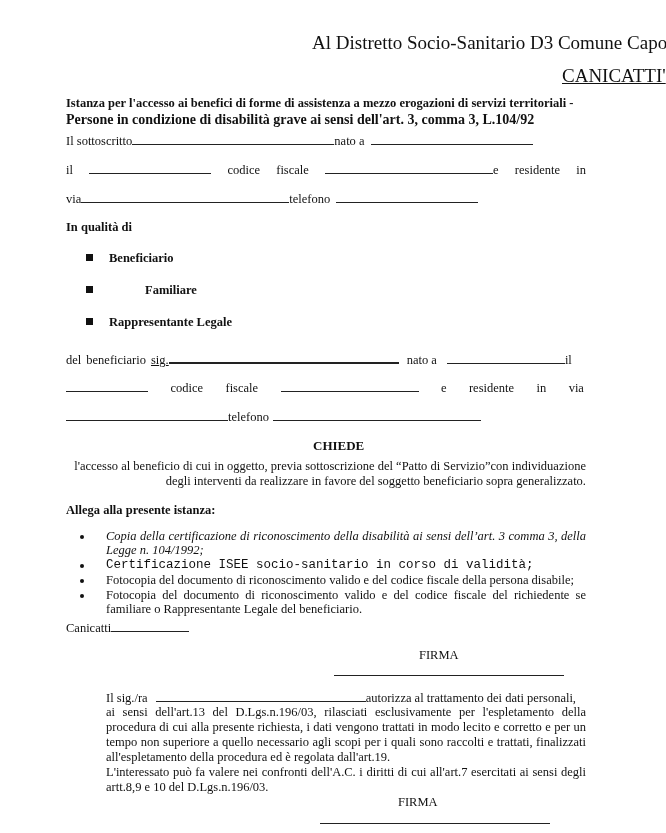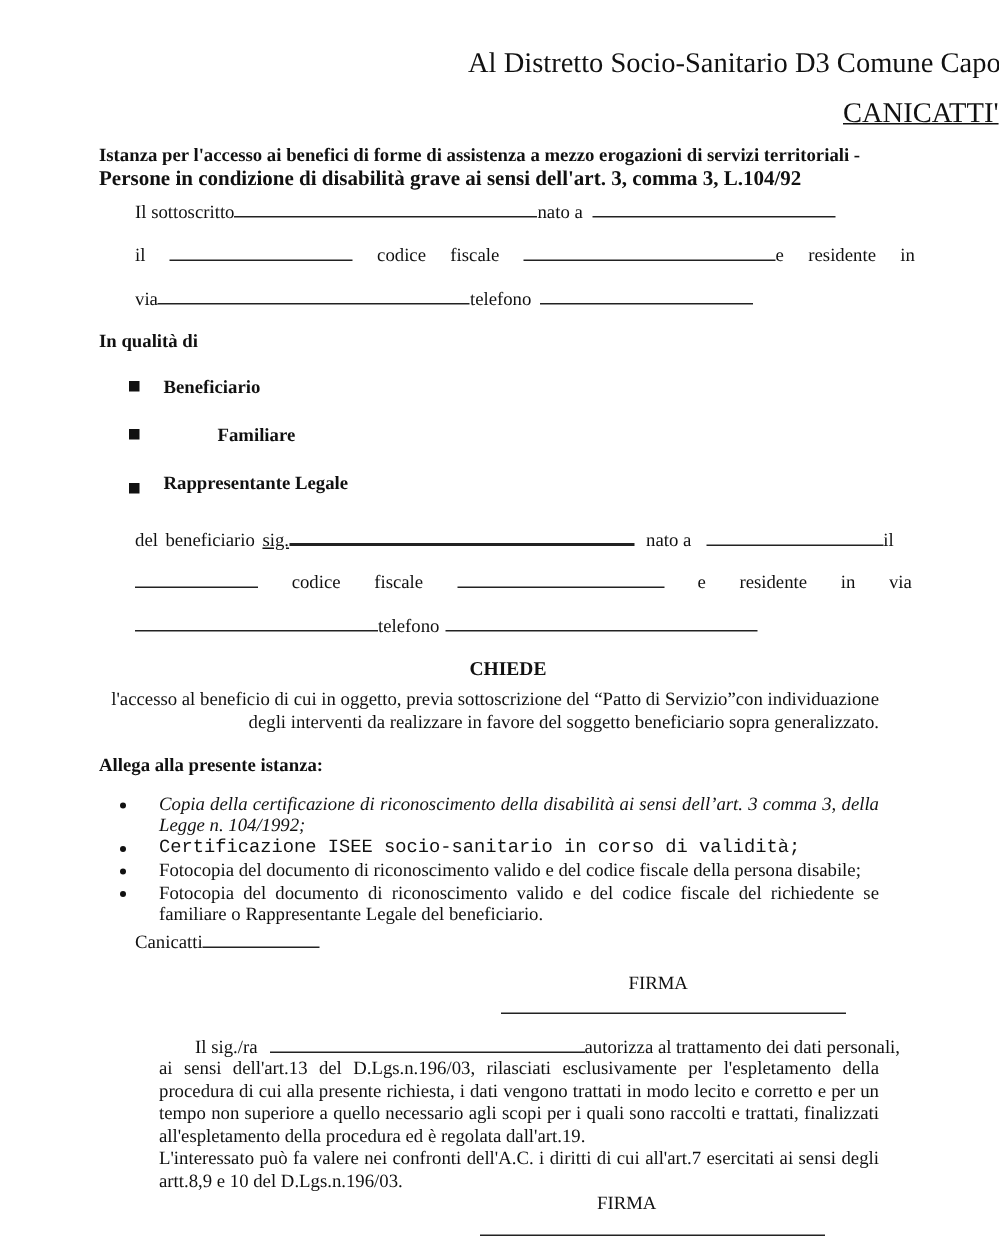--- a/index.html
+++ b/index.html
@@ -5,21 +5,21 @@
     html, body { margin: 0; padding: 0; background: #ffffff; }
     body {
       width: 666px; height: 833px; position: relative; overflow: hidden;
       font-family: "Liberation Serif", "DejaVu Serif", serif;
       color: #111111; font-size: 12.5px;
     }
     .abs { position: absolute; white-space: nowrap; }
     .bold { font-weight: bold; }
     .ul { text-decoration: underline; }
     .blank { display: inline-block; border-bottom: 1px solid #222; height: 11px; vertical-align: baseline; }
-    .row { position: absolute; left: 66px; display: flex; align-items: baseline; white-space: nowrap; margin-left: 24px; }
+    .row { position: absolute; left: 66px; display: flex; align-items: baseline; white-space: nowrap; }
     .sq { display: inline-block; width: 7px; height: 7px; background: #111; margin-right: 16px; position: relative; top: -1px; }
     .dot { display: inline-block; width: 4px; height: 4px; background: #111; border-radius: 50%; position: absolute; left: -26px; top: 6px; }
     .li { position: absolute; left: 106px; width: 480px; line-height: 14px; text-align: justify; }
     .para { position: absolute; line-height: 15px; text-align: justify; white-space: normal; }
     .sig-line { position: absolute; border-bottom: 1px solid #222; height: 1px; }
   </style>
 </head>
 <body>
 
 <div class="abs" style="left:312px; top:32px; font-size:19px;">Al Distretto Socio-Sanitario D3 Comune Capofila</div>
@@ -60,21 +60,21 @@
 <div class="abs bold" style="left:66px; top:220px;">In qualità di</div>
 
 <div class="abs bold" style="left:86px; top:251px; display:flex; align-items:center;">
   <span class="sq"></span>
   <span>Beneficiario</span>
 </div>
 <div class="abs bold" style="left:86px; top:283px; display:flex; align-items:center;gap:36px;">
   <span class="sq"></span>
   <span>Familiare</span>
 </div>
-<div class="abs bold" style="left:86px; top:315px; display:flex; align-items:flex-end;">
+<div class="abs bold" style="left:86px; top:315px; display:flex; align-items:center;">
   <span class="sq"></span>
   <span>Rappresentante Legale</span>
 </div>
 
 <div class="row" style="top:351px; width:518px;">
   <span>del</span>
   <span style="width:5px;"></span>
   <span>beneficiario</span>
   <span style="width:5px;"></span>
   <span class="ul">sig.</span>

